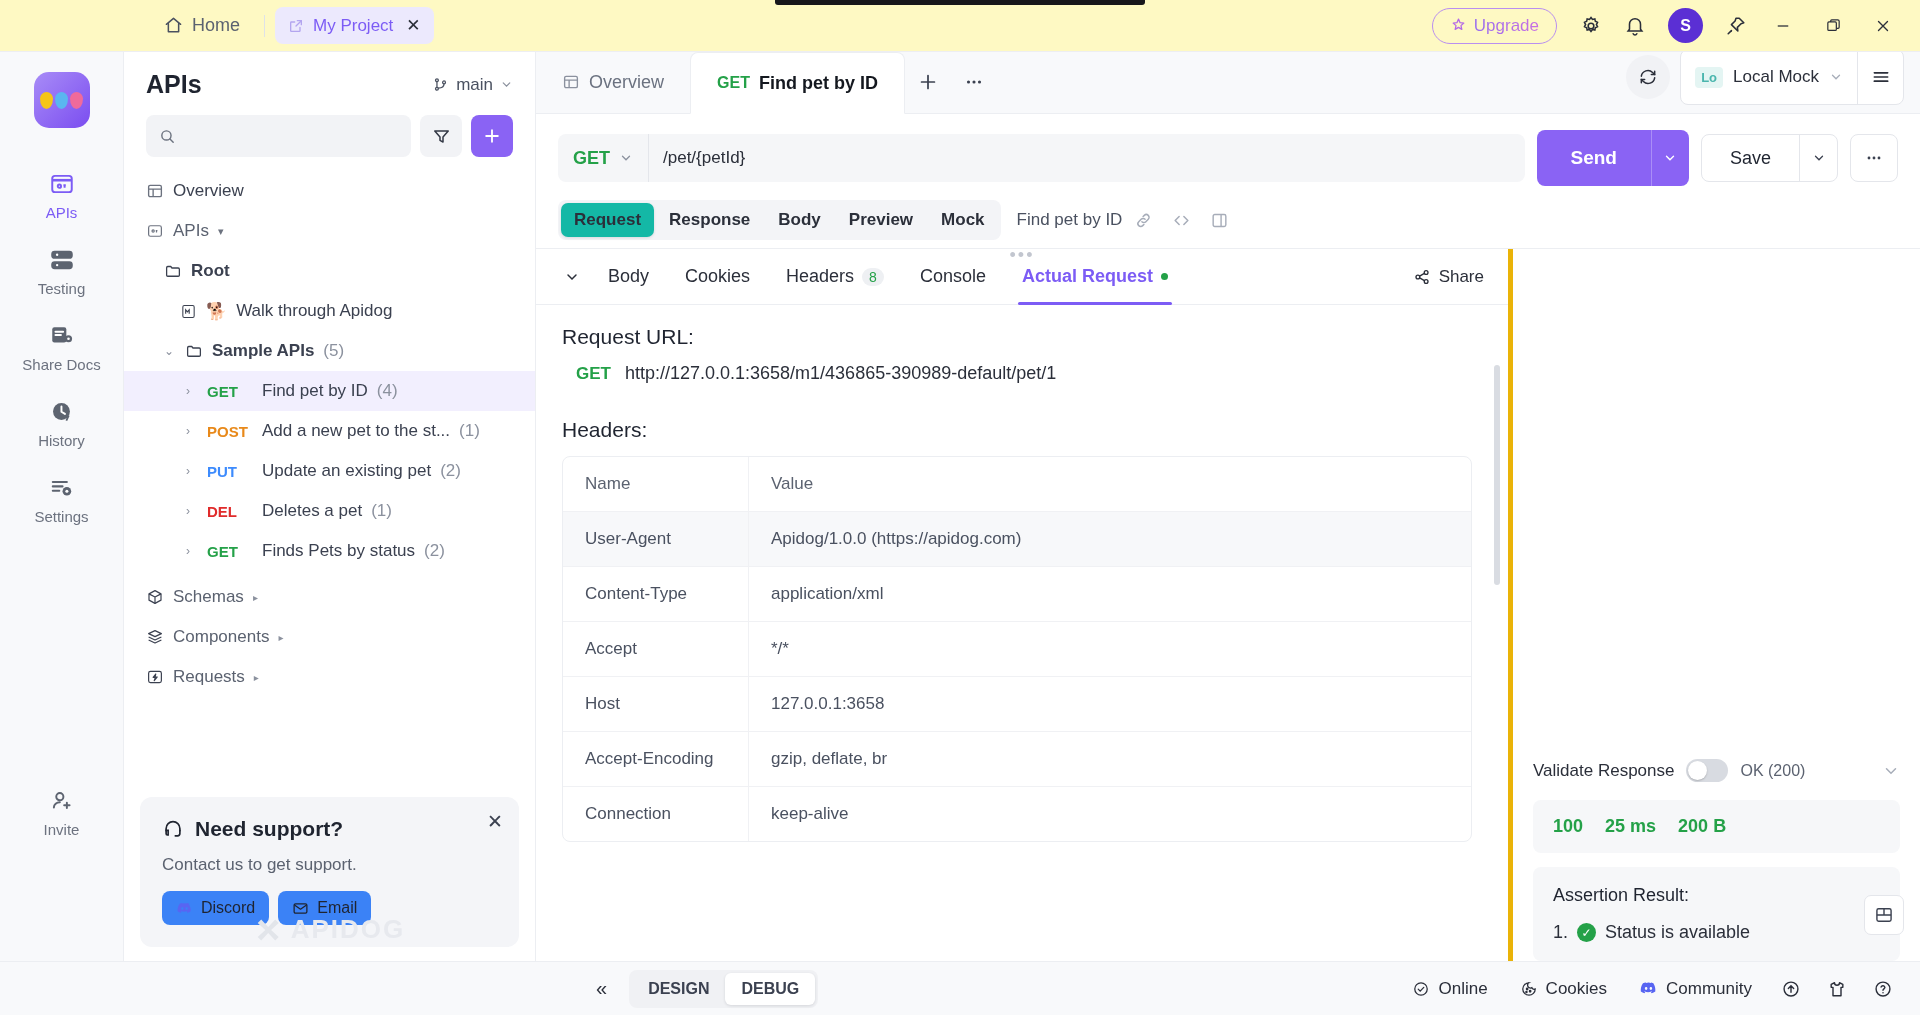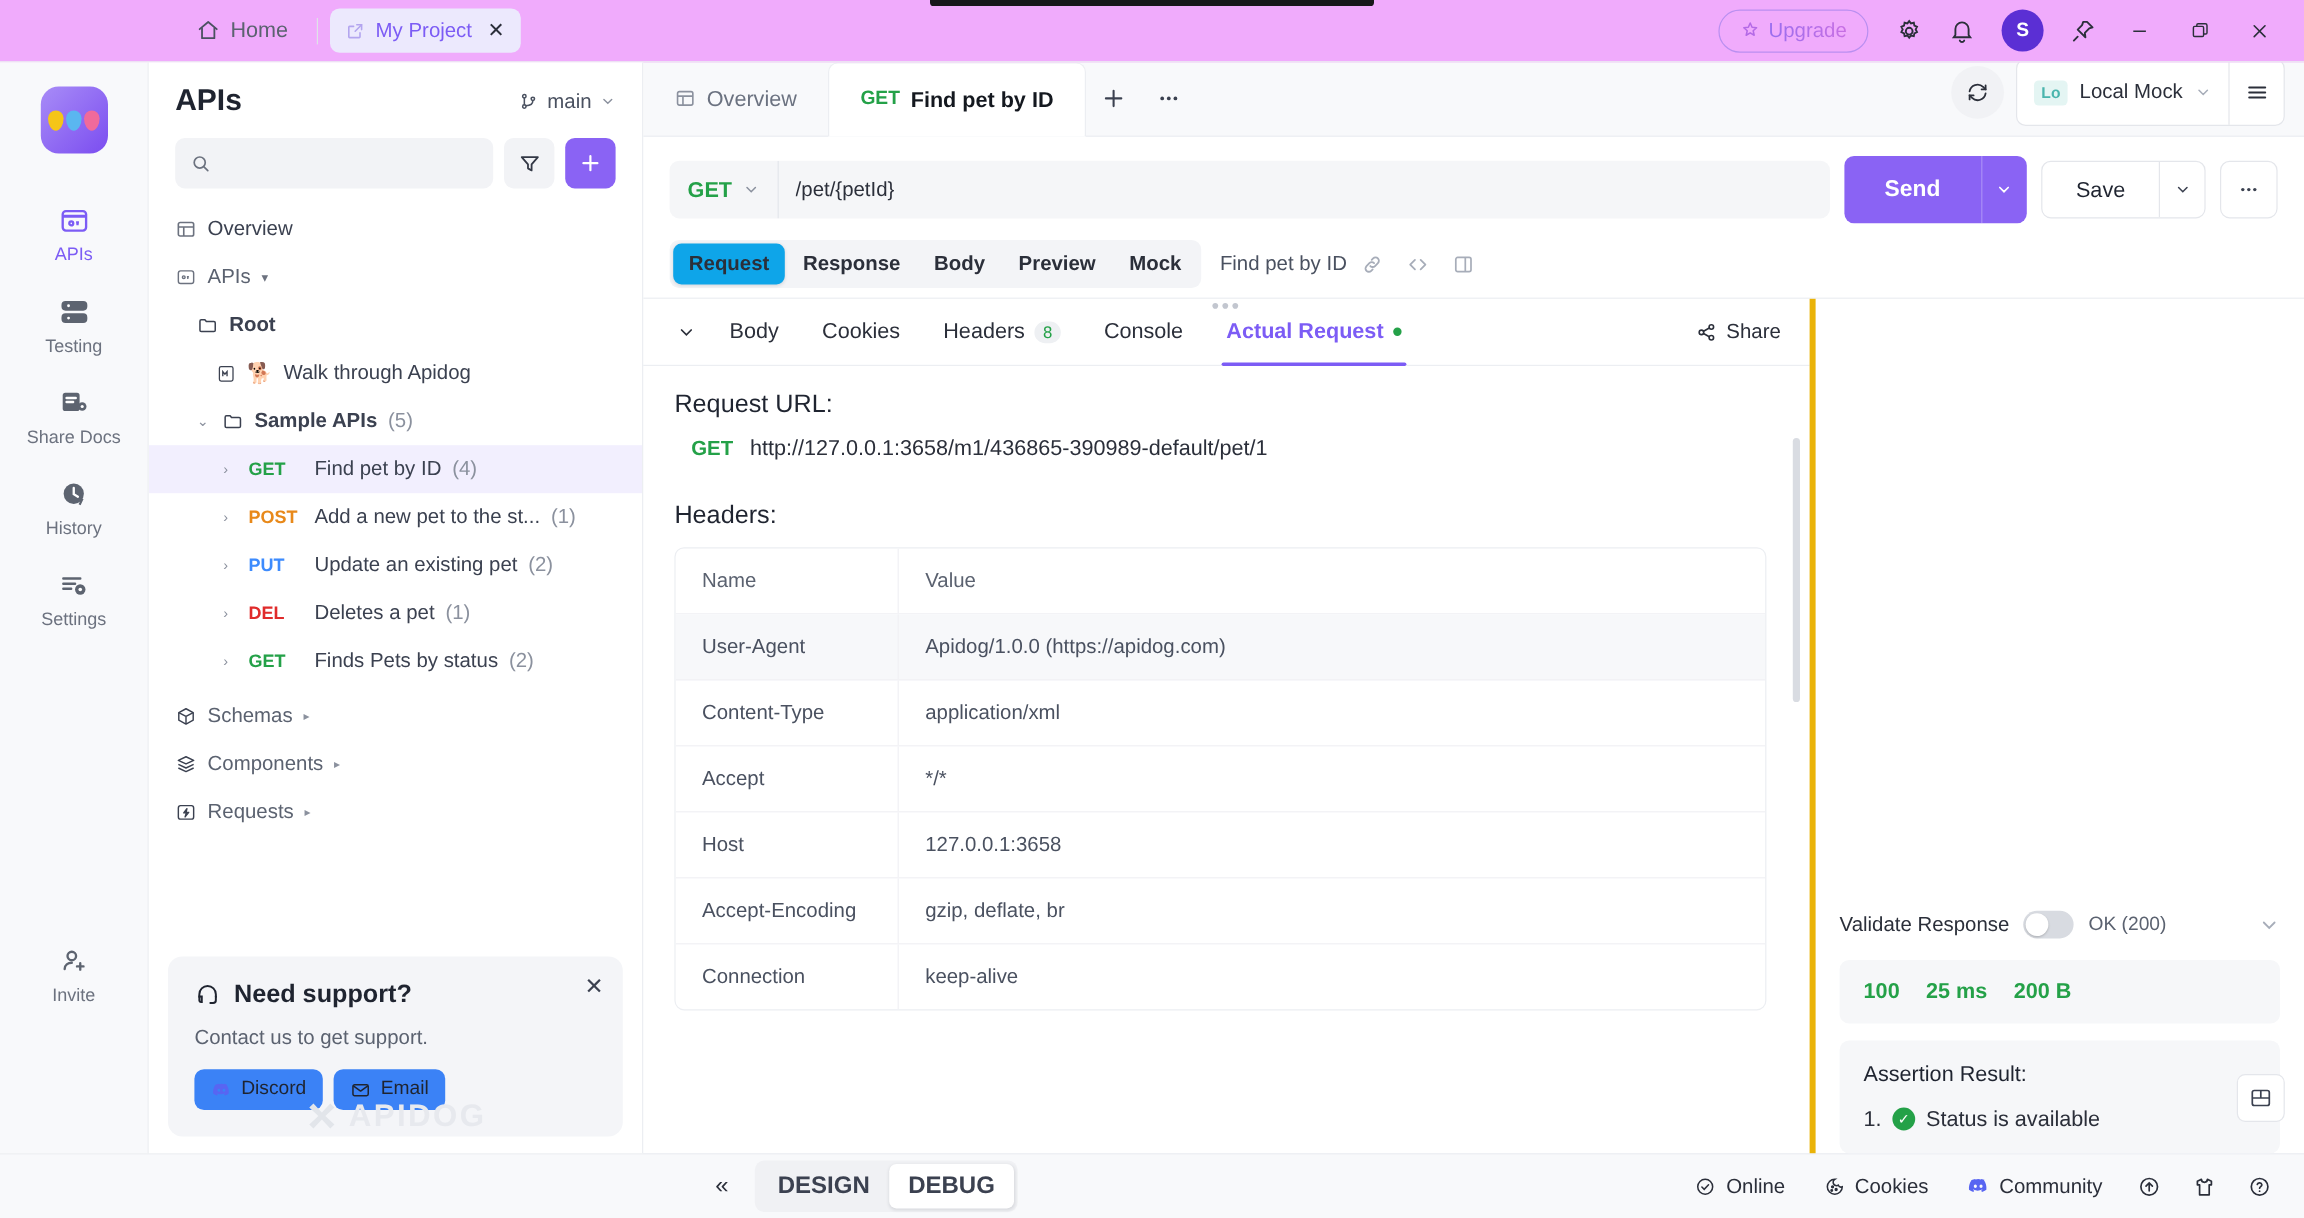--- a/index.html
+++ b/index.html
@@ -7,21 +7,21 @@
     width: 1920px; height: 1015px;
     font-family: "Liberation Sans", sans-serif;
     background: #f7f8fa;
     overflow: hidden;
     color: #1f2430;
   }
   .app { width: 1920px; height: 1015px; display: flex; flex-direction: column; position: relative; }
 
   
   .titlebar {
-    height: 52px; min-height: 52px; background: #f0abfc;
+    height: 52px; min-height: 52px; background: #fef9c3;
     display: flex; align-items: center; position: relative;
     border-bottom: 1px solid #edeef2;
   }
   .tb-drag-notch {
     position: absolute; top: 0; left: 50%; transform: translateX(-50%);
     width: 370px; height: 5px; background: #17171a; border-radius: 0 0 3px 3px;
   }
   .tb-left { display: flex; align-items: center; gap: 0; padding-left: 150px; }
   .home-btn {
     display: flex; align-items: center; gap: 9px;
@@ -196,21 +196,21 @@
   .save-caret { width: 38px; display: flex; align-items: center; justify-content: center;
                 border-left: 1px solid #e4e6eb; cursor: pointer; color: #3b4150; }
   .more-btn { width: 48px; height: 48px; border: 1px solid #e4e6eb; border-radius: 8px;
               display: flex; align-items: center; justify-content: center; cursor: pointer;
               background: #fff; color: #3b4150; }
 
   
   .subtabs { display: flex; align-items: center; gap: 4px; padding: 4px 22px 8px 22px; }
   .stab { padding: 7px 13px; font-size: 17px; border-radius: 7px; cursor: pointer;
           color: #2b2f3a; font-weight: 600; }
-  .stab.active { background: #0ea5e9; box-shadow: 0 1px 3px rgba(16,24,40,.12); }
+  .stab.active { background: #14b8a6; box-shadow: 0 1px 3px rgba(16,24,40,.12); }
   .subtabs-bg { background: #f3f4f7; border-radius: 8px; display: flex; gap: 2px; padding: 3px; }
   .stab-name { font-size: 17px; color: #4a5160; margin-left: 12px; }
   .stab-ico { width: 34px; height: 34px; display: flex; align-items: center;
               justify-content: center; color: #a7adb9; cursor: pointer; }
 
   .main-split { flex: 1; display: flex; min-height: 0; border-top: 1px solid #eceef2; }
   .left-pane { flex: 1; display: flex; flex-direction: column; min-width: 0; position: relative; }
   .grip { position: absolute; top: 0; left: 50%; transform: translateX(-50%);
           color: #c2c6cf; font-size: 18px; letter-spacing: 2px; line-height: 12px; }
 
@@ -266,21 +266,21 @@
               border: 1px solid #e4e6eb; border-radius: 7px; background: #fff;
               display: flex; align-items: center; justify-content: center; cursor: pointer; }
 
   
   .statusbar { height: 54px; min-height: 54px; background: #f8f9fb;
                border-top: 1px solid #eceef2; display: flex; align-items: center;
                padding: 0 18px 0 0; }
   .sb-left { display: flex; align-items: center; gap: 14px; padding-left: 588px; }
   .collapse-btn { color: #2b2f3a; font-size: 20px; cursor: pointer; padding: 4px 8px; }
   .seg { display: flex; background: #f0f1f4; border-radius: 8px; padding: 3px; }
-  .seg-item { padding: 7px 16px; font-size: 20px; color: #3b4150; cursor: pointer;
+  .seg-item { padding: 7px 16px; font-size: 16px; color: #3b4150; cursor: pointer;
               border-radius: 6px; font-weight: 600; }
   .seg-item.active { background: #fff; box-shadow: 0 1px 3px rgba(16,24,40,.12); }
   .sb-right { margin-left: auto; display: flex; align-items: center; gap: 8px; }
   .sb-link { display: flex; align-items: center; gap: 8px; padding: 7px 12px;
              font-size: 17px; color: #2b2f3a; cursor: pointer; border-radius: 7px; }
   .sb-ico { width: 38px; height: 38px; display: flex; align-items: center;
             justify-content: center; cursor: pointer; border-radius: 7px; color: #2b2f3a; }
   svg { display: block; }
 </style>
 </head>

